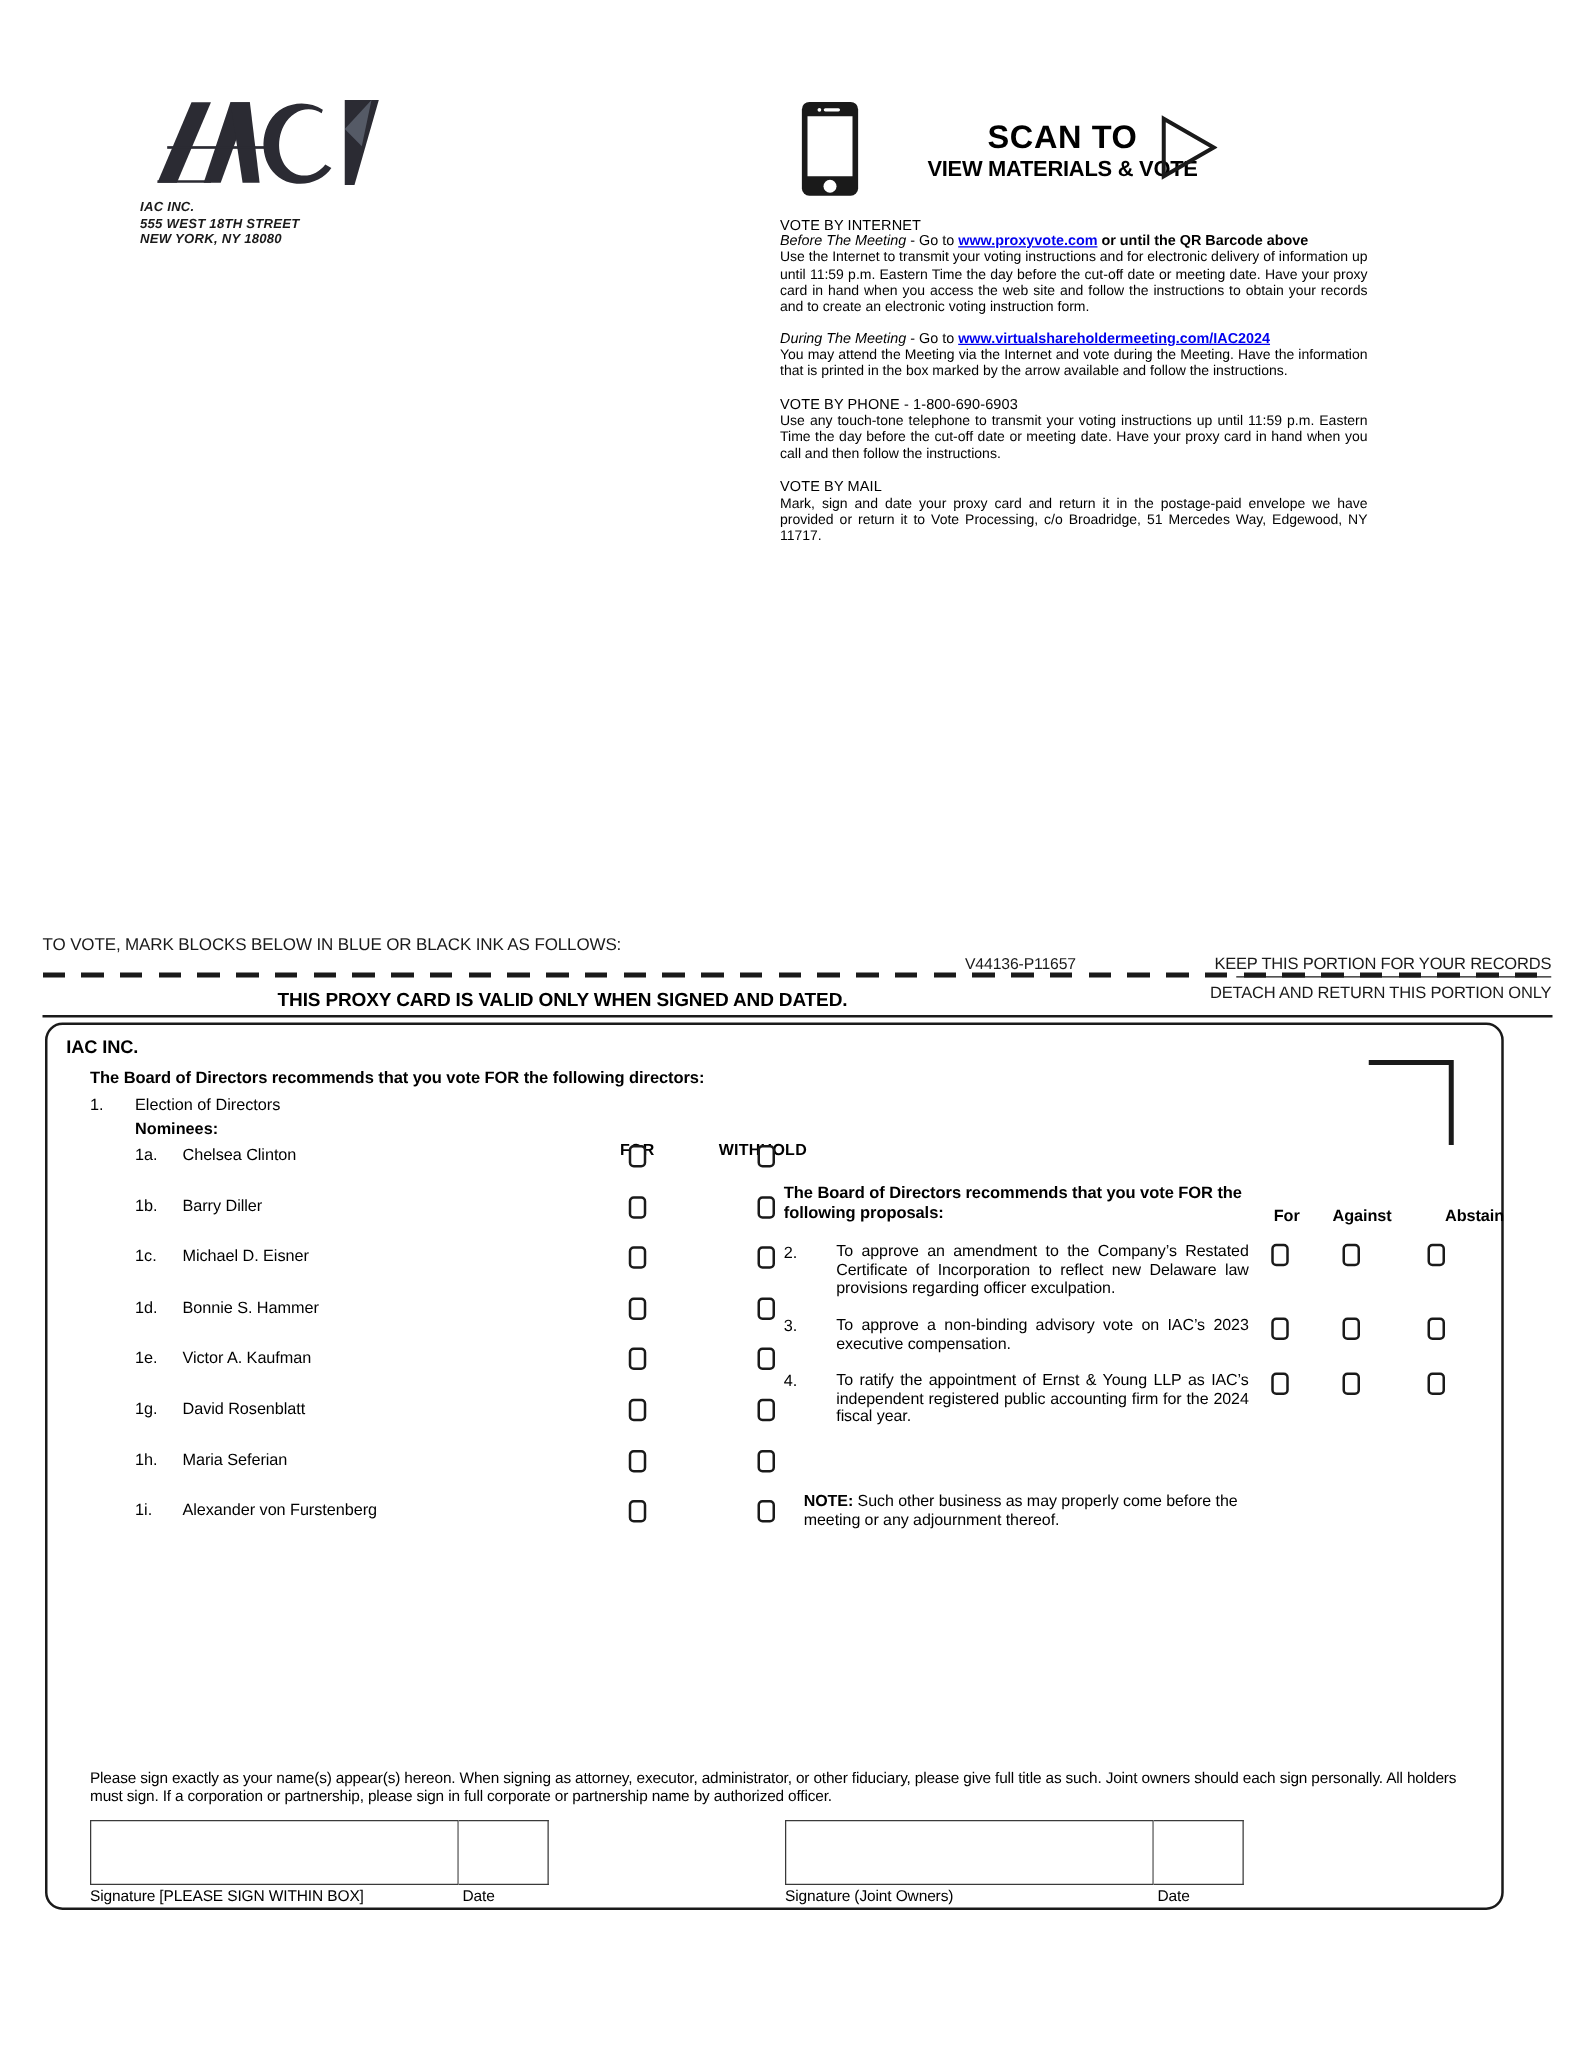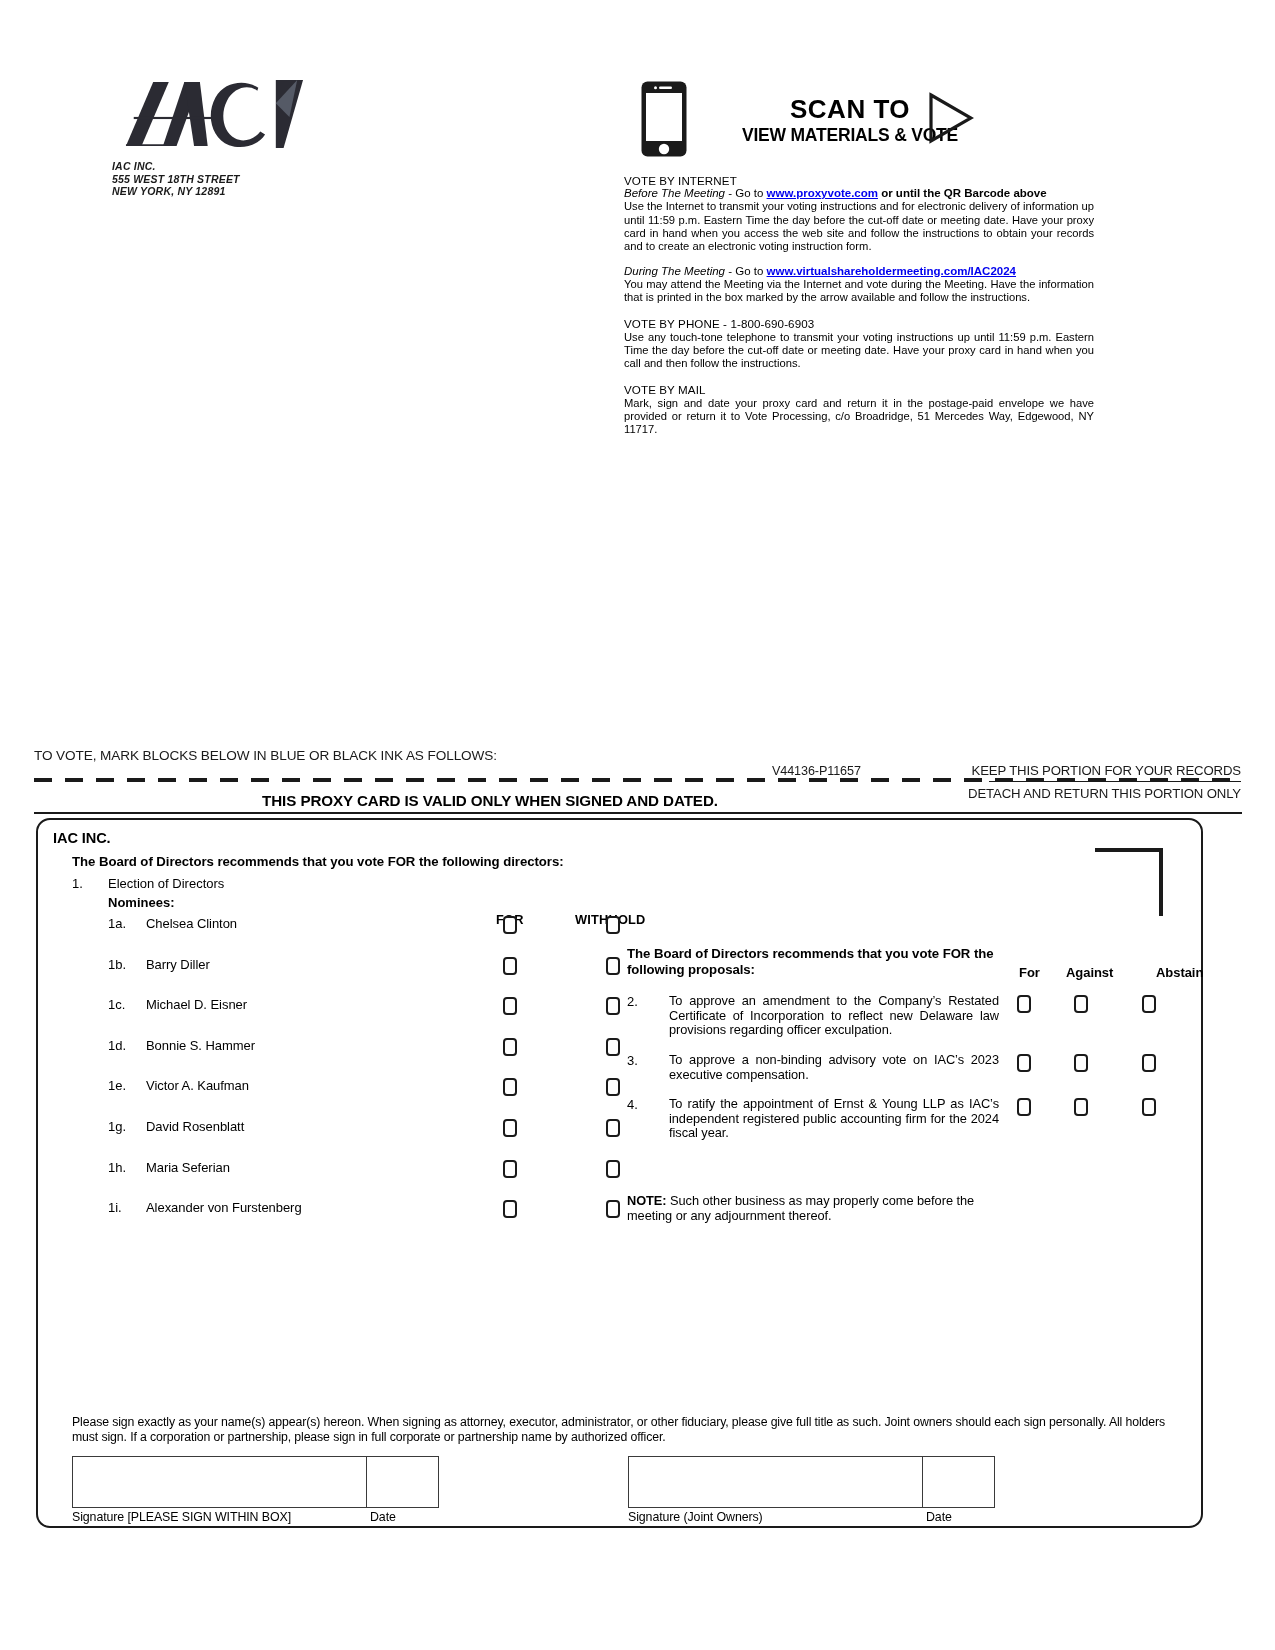--- a/index.html
+++ b/index.html
@@ -179,21 +179,20 @@
   .valid-line {
     position: absolute;
     left: 0;
     top: 792px;
     width: 900px;
     text-align: center;
     font-size: 15.2px;
     font-weight: bold;
     letter-spacing: -0.1px;
     color: #000;
-    padding-left: 40px;
   }
   .solid-rule {
     position: absolute;
     left: 34px;
     top: 812px;
     width: 1208px;
     height: 2px;
     background: #1a1a1a;
   }
 
@@ -386,21 +385,21 @@
     width: 175px;
     height: 20px;
   }
   .pb { position: absolute; top: 0; }
   .pb-for { left: 5px; }
   .pb-against { left: 62px; }
   .pb-abstain { left: 130px; }
 
   .note-block {
     position: absolute;
-    left: 0;
+    left: 16px;
     top: 248px;
     width: 378px;
     font-size: 12.8px;
     line-height: 14.8px;
     letter-spacing: -0.05px;
     text-align: left;
   }
   .note-block b { font-weight: bold; }
 
   
@@ -472,21 +471,21 @@
         <path d="M74 4 L90 4 L98 70 L84 70 Z"></path>
         <rect x="22" y="40" width="82" height="2.2"></rect>
         <path d="M150 10 C136 1 115 4 106 20 C96 38 102 62 120 69 C134 74 150 69 157 58 L152 55 C146 63 135 67 126 62 C113 55 111 36 118 23 C125 10 139 6 149 13 Z"></path>
         <path d="M168 2 L196 2 L176 72 L168 72 Z"></path>
         <path d="M168 26 L190 2 L182 40 Z" fill="#555a66"></path>
       </g>
     </svg>
     <div class="logo-address">
       <div>IAC INC.</div>
       <div>555 WEST 18TH STREET</div>
-      <div>NEW YORK, NY 12891</div>
+      <div>NEW YORK, NY 18080</div>
     </div>
   </div>
 
   <div class="scan-block">
     <svg class="phone-icon" width="48" height="78" viewBox="0 0 48 78">
       <rect x="1.5" y="1.5" width="45" height="75" rx="6" ry="6" fill="#1a1a1a"></rect>
       <rect x="6" y="13" width="36" height="48" fill="#ffffff"></rect>
       <rect x="19" y="6.5" width="13" height="2.6" rx="1.3" fill="#ffffff"></rect>
       <circle cx="15.5" cy="7.8" r="1.5" fill="#ffffff"></circle>
       <circle cx="24" cy="69" r="5.2" fill="#ffffff"></circle>

